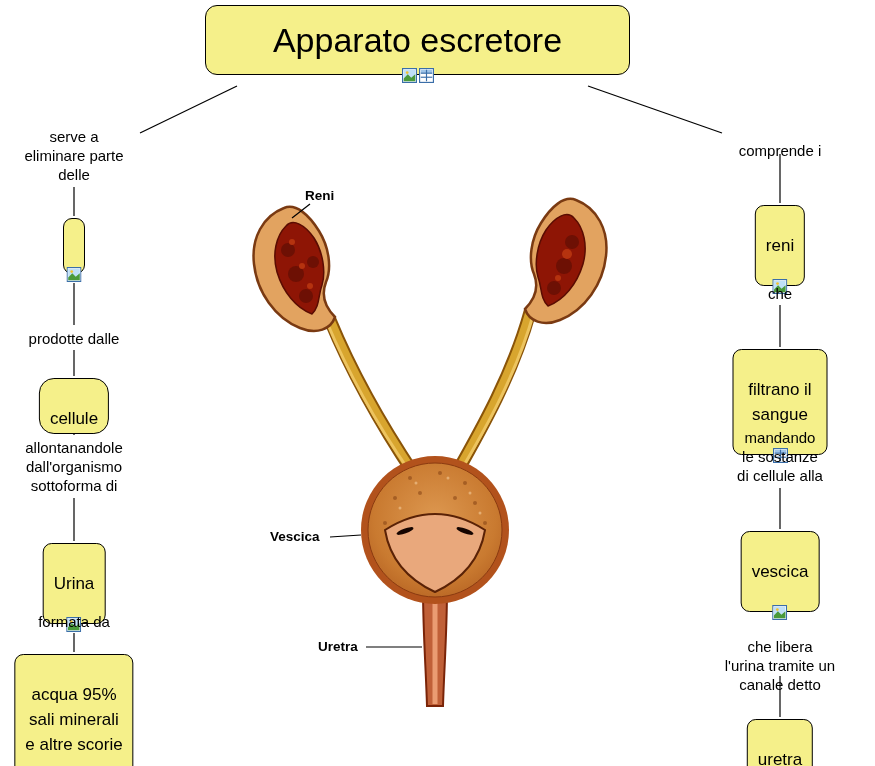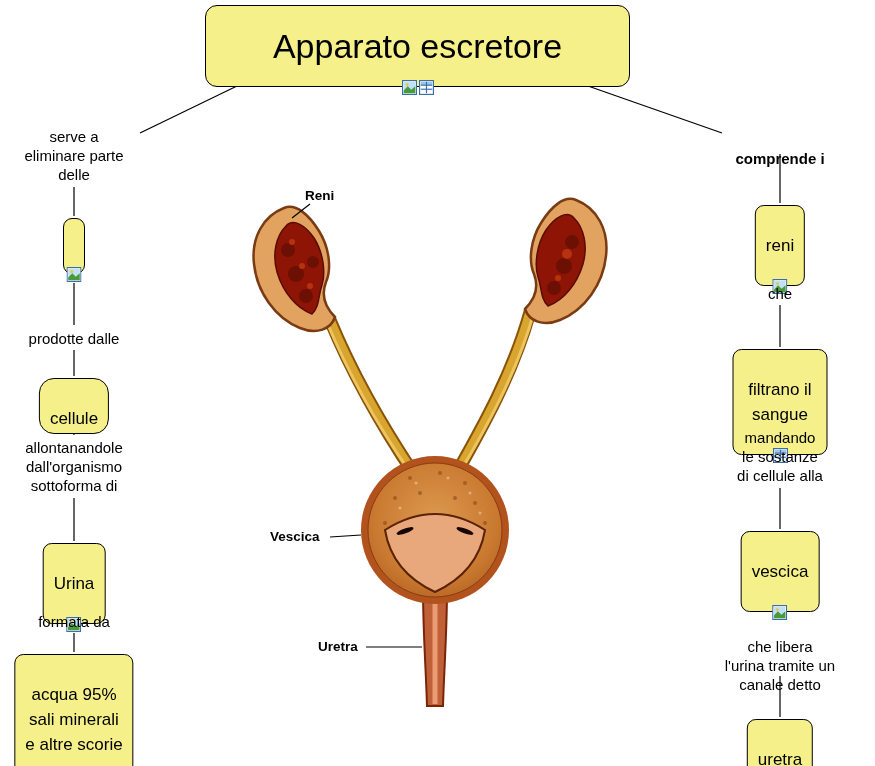--- a/index.html
+++ b/index.html
@@ -11,21 +11,21 @@
   svg.connectors { left:0; top:0; width:875px; height:766px; }
   svg.anatomy { left:230px; top:178px; width:400px; height:535px; }
 
   .node {
     position:absolute; transform:translateX(-50%);
     background:#f5f08a; border:1px solid #000; border-radius:9px;
     padding:2px 10px; font-size:17px; line-height:25px;
     text-align:center; white-space:pre-line; box-sizing:border-box;
   }
   .title-node {
-    position:absolute; left:205px; top:5px; width:425px; height:82px;
+    position:absolute; left:205px; top:5px; width:425px; height:70px;
     background:#f5f08a; border:1px solid #000; border-radius:12px;
     display:flex; align-items:center; justify-content:center;
     font-size:34px; box-sizing:border-box;
   }
   .phrase {
     position:absolute; transform:translateX(-50%);
     font-size:15px; line-height:19px; text-align:center; white-space:pre-line;
   }
   .icon-row {
     position:absolute; bottom:-9px; left:50%; transform:translateX(-50%);
@@ -199,21 +199,21 @@
 
   <div class="phrase" style="left:74px; top:612px; width:160px;">formata da</div>
 
   <div class="node" style="left:74px; top:654px;">
     <span>acqua 95%
 sali minerali
 e altre scorie</span>
     
   </div>
 
-  <div class="phrase" style="left:780px; top:149px; width:170px;font-weight:bold;">comprende i</div>
+  <div class="phrase" style="left:780px; top:141px; width:170px;">comprende i</div>
 
   <div class="node" style="left:780px; top:205px;">
     <span>reni</span>
     <svg class="node-icon res-icon" viewBox="0 0 13 13" width="15" height="15">
       <rect x="0.5" y="0.5" width="12" height="12" fill="#fff" stroke="#3a6ea8"></rect>
       <rect x="1.5" y="1.5" width="10" height="10" fill="#bfe0f7"></rect>
       <path d="M1.5,9 L5,5.5 L8,8.5 L11.5,5.5 L11.5,11.5 L1.5,11.5 Z" fill="#4a9a3a"></path>
       <circle cx="4.5" cy="4" r="1.2" fill="#f2c233"></circle>
     </svg>
   </div>

